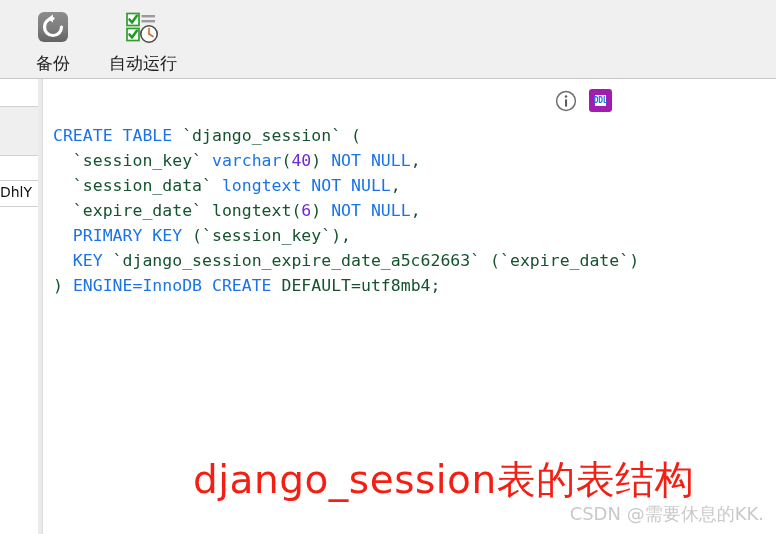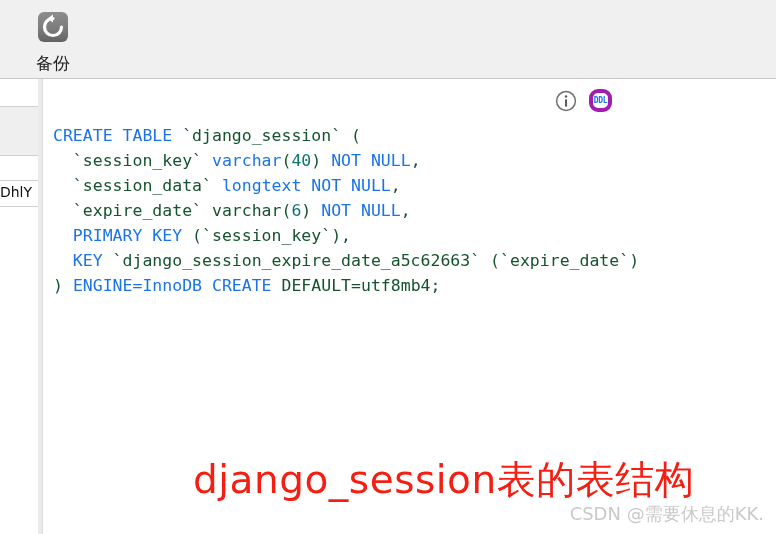--- a/index.html
+++ b/index.html
@@ -114,22 +114,22 @@
     top: 10px;
     display: flex;
     align-items: center;
     gap: 12px;
   }
 
   .info-icon { width: 22px; height: 22px; display: block; }
 
   .ddl-badge {
     width: 23px; height: 23px;
-    border: 4px solid #a21caf;
-    border-radius: 9px;
+    border: 6px solid #a21caf;
+    border-radius: 3px;
     display: flex;
     align-items: center;
     justify-content: center;
     background: #ffffff;
   }
   .ddl-badge span {
     font-family: "DejaVu Sans Mono", "Liberation Mono", monospace;
     font-size: 8px;
     font-weight: bold;
     color: #1a73e8;
@@ -142,21 +142,21 @@
     position: absolute;
     left: 10px;
     top: 44px;
     font-family: "DejaVu Sans Mono", "Liberation Mono", monospace;
     font-size: 16.5px;
     line-height: 25px;
     color: #1c1c1c;
     white-space: pre;
   }
   .kw  { color: #1a73e8; }
-  .num { color: #0f766e; }
+  .num { color: #6d28d9; }
   .id  { color: #14532d; }
 
   
   .annotation {
     position: absolute;
     left: 150px;
     top: 374px;
     font-size: 39px;
     color: #f41f12;
     font-family: "DejaVu Sans", "Liberation Sans", sans-serif;
@@ -192,20 +192,36 @@
             </linearGradient>
           </defs>
           <rect x="5" y="5" width="30" height="30" rx="6" ry="6" fill="url(#gr1)"></rect>
           <path d="M20 11.5 A8.5 8.5 0 1 0 28.5 20" fill="none" stroke="#ffffff" stroke-width="3.2" stroke-linecap="round"></path>
           <polygon points="20,7.5 20,15.5 14.5,11.5" fill="#ffffff"></polygon>
         </svg>
       </span>
       <span class="tb-label">备份</span>
     </div>
 
+    <div class="toolbar-btn">
+      <span class="tb-icon">
+        <svg width="44" height="40" viewBox="0 0 44 40">
+          <rect x="6" y="6.5" width="12" height="12" fill="#ffffff" stroke="#2e9e2e" stroke-width="1.7"></rect>
+          <polyline points="8.5,12.5 11,15.5 15.8,8.8" fill="none" stroke="#1f9c20" stroke-width="2.6" stroke-linecap="round" stroke-linejoin="round"></polyline>
+          <rect x="6" y="21.5" width="12" height="12" fill="#ffffff" stroke="#2e9e2e" stroke-width="1.7"></rect>
+          <polyline points="8.5,27.5 11,30.5 15.8,23.8" fill="none" stroke="#1f9c20" stroke-width="2.6" stroke-linecap="round" stroke-linejoin="round"></polyline>
+          <rect x="20.5" y="8" width="13.5" height="2.4" fill="#9a9a9a"></rect>
+          <rect x="20.5" y="13" width="13.5" height="2.4" fill="#9a9a9a"></rect>
+          <circle cx="28" cy="27" r="8.2" fill="#ffffff" stroke="#4a4a4a" stroke-width="1.6"></circle>
+          <line x1="28" y1="27" x2="28" y2="21.5" stroke="#d86a2a" stroke-width="1.6" stroke-linecap="round"></line>
+          <line x1="28" y1="27" x2="32" y2="29.5" stroke="#d86a2a" stroke-width="1.6" stroke-linecap="round"></line>
+        </svg>
+      </span>
+      <span class="tb-label">自动运行</span>
+    </div>
 
 
 
   </div>
   <div class="toolbar-sep"></div>
 
   <div class="left-panel">
     <div class="lp-line" style="top:27px;"></div>
     <div class="lp-shade" style="top:28px; height:48px;"></div>
     <div class="lp-line" style="top:76px;"></div>
@@ -227,21 +243,21 @@
         </svg>
       </span>
       <span class="ddl-badge">
         <span>DDL</span>
       </span>
     </div>
 
     <pre class="code"><span class="kw">CREATE TABLE </span><span class="id">`django_session` (</span>
 <span class="id">  `session_key` </span><span class="kw">varchar</span><span class="id">(</span><span class="num">40</span><span class="id">) </span><span class="kw">NOT NULL</span><span class="id">,</span>
 <span class="id">  `session_data` </span><span class="kw">longtext NOT NULL</span><span class="id">,</span>
-<span class="id">  `expire_date` varchar</span><span class="id">(</span><span class="num">6</span><span class="id">) </span><span class="kw">NOT NULL</span><span class="id">,</span>
+<span class="id">  `expire_date` longtext</span><span class="id">(</span><span class="num">6</span><span class="id">) </span><span class="kw">NOT NULL</span><span class="id">,</span>
 <span class="kw">  PRIMARY KEY </span><span class="id">(`session_key`),</span>
 <span class="kw">  KEY </span><span class="id">`django_session_expire_date_a5c62663` (`expire_date`)</span>
 <span class="id">) </span><span class="kw">ENGINE=InnoDB CREATE </span><span class="id">DEFAULT=utf8mb4;</span></pre>
 
     <div class="annotation">django_session表的表结构</div>
 
     <div class="watermark">CSDN @需要休息的KK.</div>
   </div>
 
 </div>

